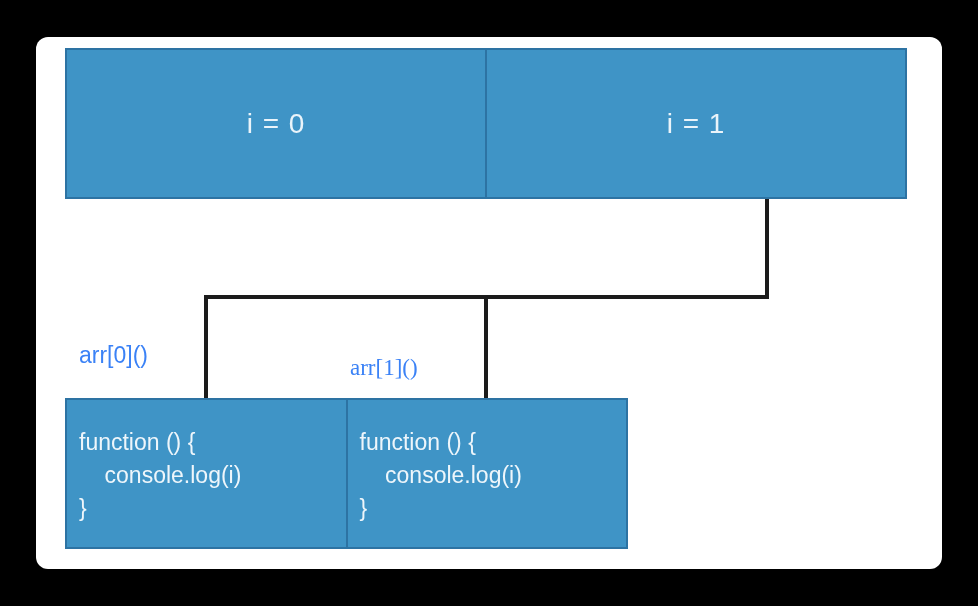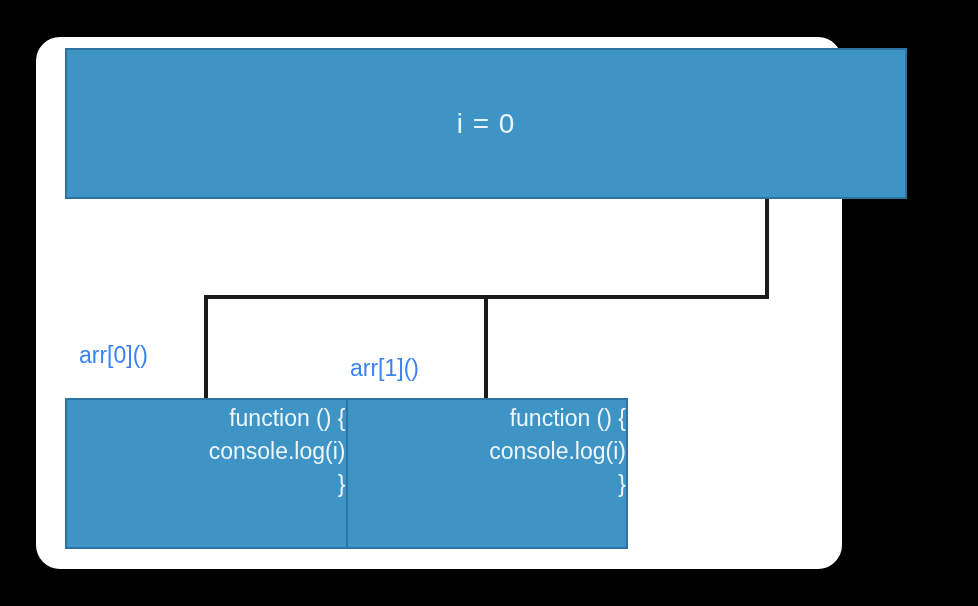--- a/index.html
+++ b/index.html
@@ -9,23 +9,23 @@
     font-family: "Liberation Sans", sans-serif;
     position: relative;
     overflow: hidden;
   }
   .page {
     position: absolute; inset: 0;
   }
   .card {
     position: absolute;
     left: 36px; top: 37px;
-    width: 806px; height: 532px;
+    width: 906px; height: 532px;
     background: #ffffff;
-    border-radius: 24px;
+    border-radius: 12px;
   }
   .top-row {
     position: absolute;
     left: 29px; top: 11px;
     width: 842px; height: 151px;
     display: flex;
   }
   .bottom-row {
     position: absolute;
     left: 29px; top: 361px;
@@ -43,22 +43,21 @@
     display: flex;
     align-items: center;
     justify-content: center;
   }
   .iter-label {
     color: #eaf4fa;
     font-size: 28px;
     letter-spacing: 1px;
   }
   .fn-box {
-    padding: 2px 0 0 12px;
-    text-align: right;
+    padding: 26px 0 0 12px;
   }
   .code-line {
     color: #eef6fb;
     font-size: 23px;
     line-height: 33px;
     white-space: pre;
   }
   .connector {
     position: absolute;
     background: #1b1b1b;
@@ -66,31 +65,34 @@
   .conn-v-i2   { left: 729px; top: 162px; width: 4px;  height: 100px; }
   .conn-h      { left: 168px; top: 258px; width: 565px; height: 4px;  }
   .conn-v-fn0  { left: 168px; top: 258px; width: 4px;  height: 103px; }
   .conn-v-fn1  { left: 448px; top: 258px; width: 4px;  height: 103px; }
   .call-label {
     position: absolute;
     color: #3b82f6;
     font-size: 23px;
   }
   .call-label-0 { left: 43px;  top: 305px; }
-  .call-label-1 { left: 314px; top: 318px; }
+  .call-label-1 { left: 314px; top: 318px; font-family: Liberation Serif, serif; }
 </style>
 </head>
 <body>
 
 <div class="page">
   <div class="card">
 
     <div class="top-row">
       <div class="box iter-box">
         <span class="iter-label">i = 0</span>
+      </div>
+      <div class="box iter-box">
+        <span class="iter-label">i = 1</span>
       </div>
     </div>
 
     <div class="connector conn-v-i2"></div>
     <div class="connector conn-h"></div>
     <div class="connector conn-v-fn0"></div>
     <div class="connector conn-v-fn1"></div>
 
     <span class="call-label call-label-0">arr[0]()</span>
     <span class="call-label call-label-1">arr[1]()</span>

